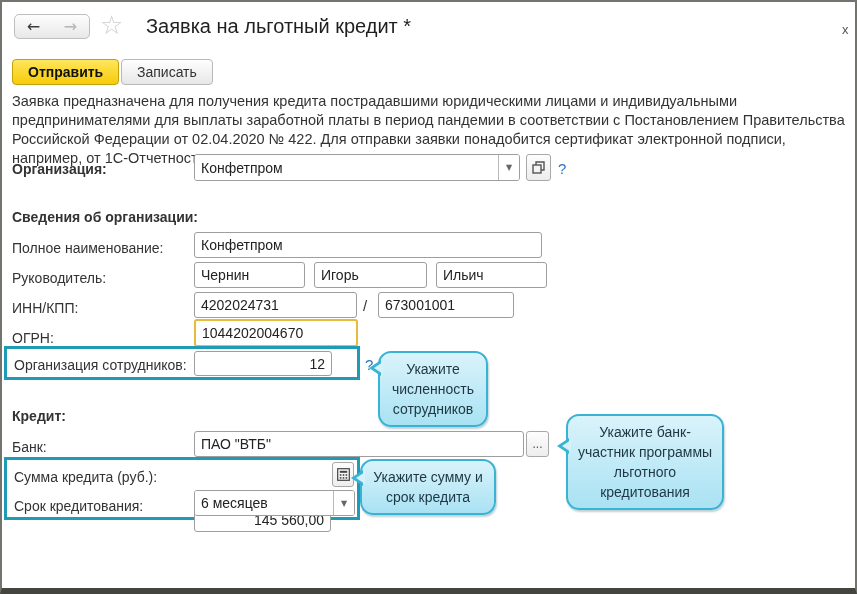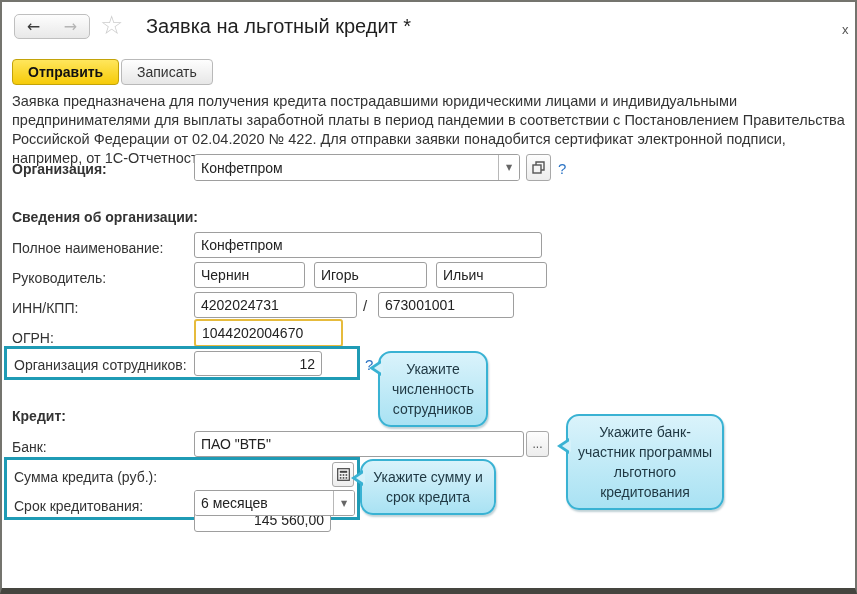--- a/index.html
+++ b/index.html
@@ -113,25 +113,25 @@
   <input class="inp" style="left: 192px; top: 260px; width: 111px;" value="Чернин">
   <input class="inp" style="left: 312px; top: 260px; width: 113px;" value="Игорь">
   <input class="inp" style="left: 434px; top: 260px; width: 111px;" value="Ильич">
 
   <div class="lbl" style="left:10px; top:298px;">ИНН/КПП:</div>
   <input class="inp" style="left: 192px; top: 290px; width: 163px;" value="4202024731">
   <div class="slash" style="left:361px; top:295px;">/</div>
   <input class="inp" style="left: 376px; top: 290px; width: 136px;" value="673001001">
 
   <div class="lbl" style="left:10px; top:328px;">ОГРН:</div>
-  <input class="inp gold" style="left: 192px; top: 317px; width: 149px; height: 28px;" value="1044202004670">
+  <input class="inp gold" style="left: 192px; top: 317px; width: 164px; height: 28px;" value="1044202004670">
 
   <div class="hl" style="left:2px; top:344px; width:356px; height:34px;"></div>
   <div class="lbl" style="left:12px; top:355px;">Организация сотрудников:</div>
-  <input class="inp right" style="left: 192px; top: 349px; width: 128px; height: 25px;" value="12">
+  <input class="inp right" style="left: 192px; top: 349px; width: 138px; height: 25px;" value="12">
   <a class="help" style="left:363px; top:354px;">?</a>
   <div class="tip tip1" style="left:376px; top:349px; width:110px;">Укажите численность сотрудников</div>
 
   <div class="lbl bold" style="left:10px; top:406px;">Кредит:</div>
 
   <div class="lbl" style="left:10px; top:437px;">Банк:</div>
   <input class="inp" style="left: 192px; top: 429px; width: 330px;" value="ПАО &quot;ВТБ&quot;">
   <button class="sq-btn" style="left:524px; top:429px; width:23px; height:26px;">...</button>
   <div class="tip tip2" style="left:564px; top:412px; width:158px;">Укажите банк-участник программы льготного кредитования</div>
 

